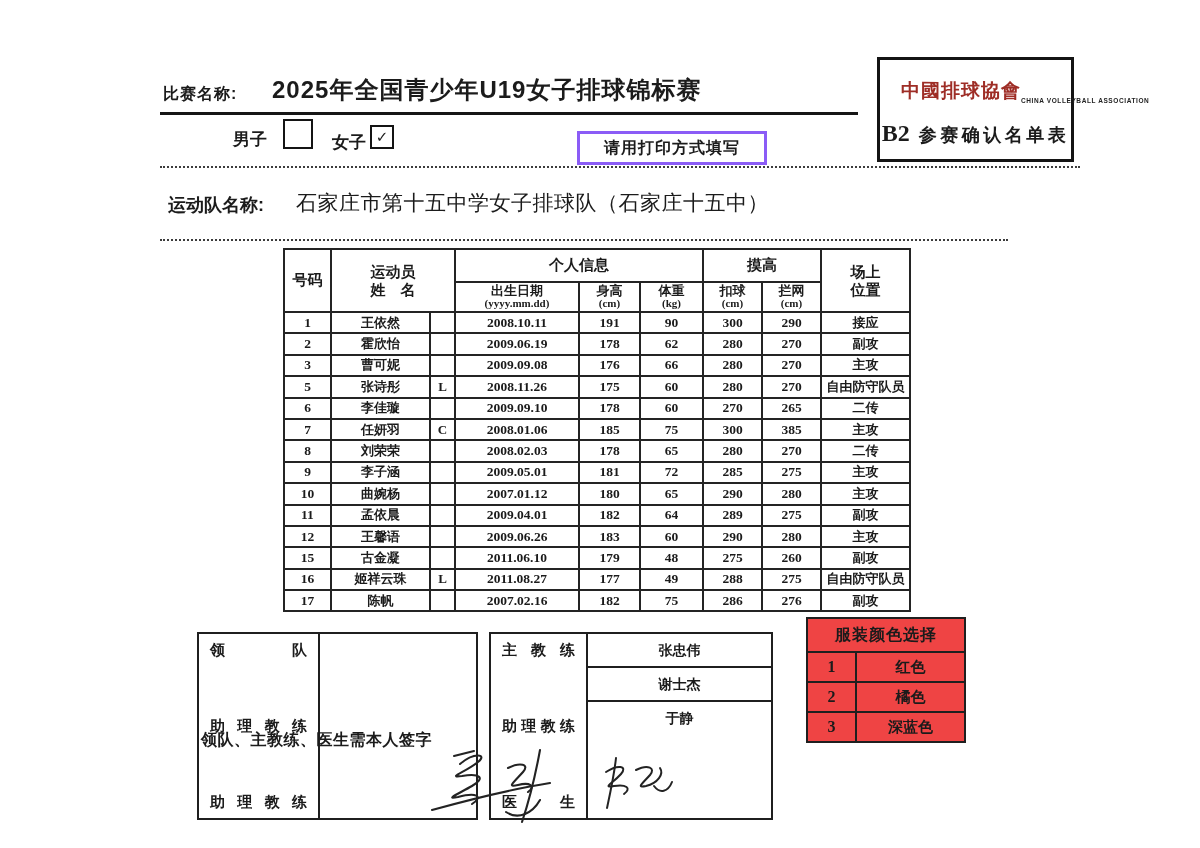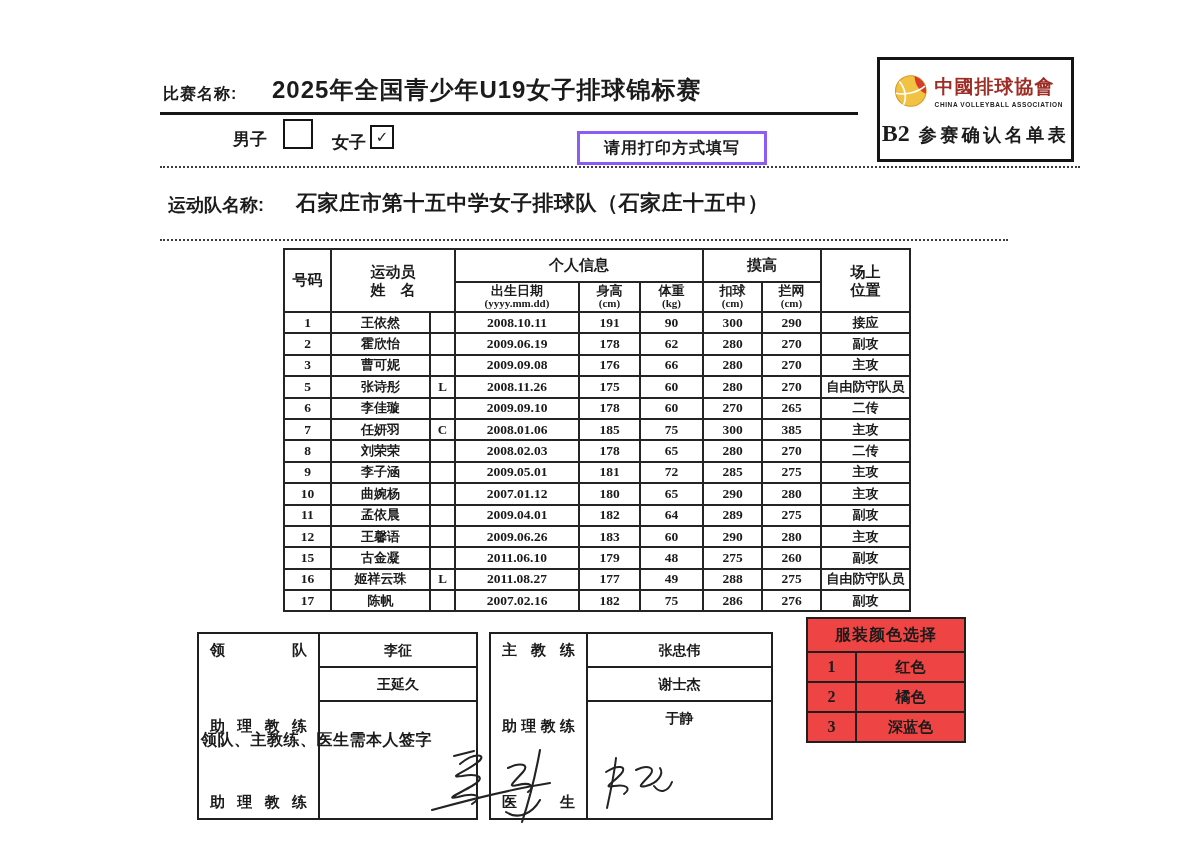--- a/index.html
+++ b/index.html
@@ -27,34 +27,34 @@
     display:flex;align-items:center;justify-content:center;
     font-size:16px;font-weight:700;letter-spacing:1px;background:#fff;
   }
 
   
   .logo-box{
     left:877px;top:57px;width:197px;height:105px;border:3.5px solid #141414;background:#fff;
     display:flex;flex-direction:column;justify-content:space-between;padding:10px 8px 12px 8px;box-sizing:border-box;
   }
   .logo-top{display:flex;align-items:center;gap:7px;padding-left:6px;}
-  .logo-txt{display:flex;flex-direction:column;align-items:flex-start;}
+  .logo-txt{display:flex;flex-direction:row;align-items:flex-end;}
   .org-cn{font-family:"Liberation Serif","DejaVu Serif",serif;font-size:19px;font-weight:700;color:#9e2d26;letter-spacing:1px;white-space:nowrap;}
   .org-en{font-size:6.5px;font-weight:700;color:#222;letter-spacing:0.6px;margin-top:1px;white-space:nowrap;}
   .form-line{display:flex;align-items:baseline;justify-content:center;gap:9px;}
   .form-code{font-family:"Liberation Serif","DejaVu Serif",serif;font-size:24px;font-weight:700;text-align:center;}
   .form-title{font-size:18px;font-weight:700;letter-spacing:3.5px;white-space:nowrap;}
 
   .dotline{border-top:2px dotted #3c3c3c;height:0;}
   .dot1{left:160px;top:166px;width:920px;}
   .dot2{left:160px;top:239px;width:848px;}
 
   
   .team-label{left:168px;top:193px;font-size:18px;font-weight:700;}
-  .team-name{left:296px;top:189px;font-size:21px;font-weight:700;letter-spacing:0.5px;}
+  .team-name{left:296px;top:189px;font-size:21px;font-weight:400;letter-spacing:0.5px;}
 
   
   .roster{left:283px;top:248px;border-collapse:collapse;table-layout:fixed;background:#fff;}
   .roster th,.roster td{border:2px solid #242424;padding:0;text-align:center;vertical-align:middle;overflow:hidden;white-space:nowrap;}
   .roster thead th{font-weight:700;}
   .h1 th{font-size:15px;height:31px;}
   .h2 th{font-size:13px;height:28px;line-height:1.05;}
   .two-line{line-height:1.15;font-size:15px;text-align:center;}
   .unit{font-family:"Liberation Serif","DejaVu Serif",serif;font-size:11px;font-weight:700;}
   .roster tbody td{height:19.4px;font-size:13px;font-weight:600;}
@@ -332,25 +332,20 @@
         </tr>
       </tbody>
   </table>
 
   <div class="abs staff staff-left">
     <div class="labels">
       <div class="staff-label">领队</div>
       <div class="staff-label">助理教练</div>
       <div class="staff-label">助理教练</div>
     </div>
-    <div class="vals">
-      <div class="staff-val">李征</div>
-      <div class="staff-val">王延久</div>
-      <div class="staff-val"></div>
-    </div>
   </div>
 
   <div class="abs staff staff-right">
     <div class="labels">
       <div class="staff-label">主教练</div>
       <div class="staff-label">助理教练</div>
       <div class="staff-label">医生</div>
     </div>
     <div class="vals">
       <div class="staff-val">张忠伟</div>

